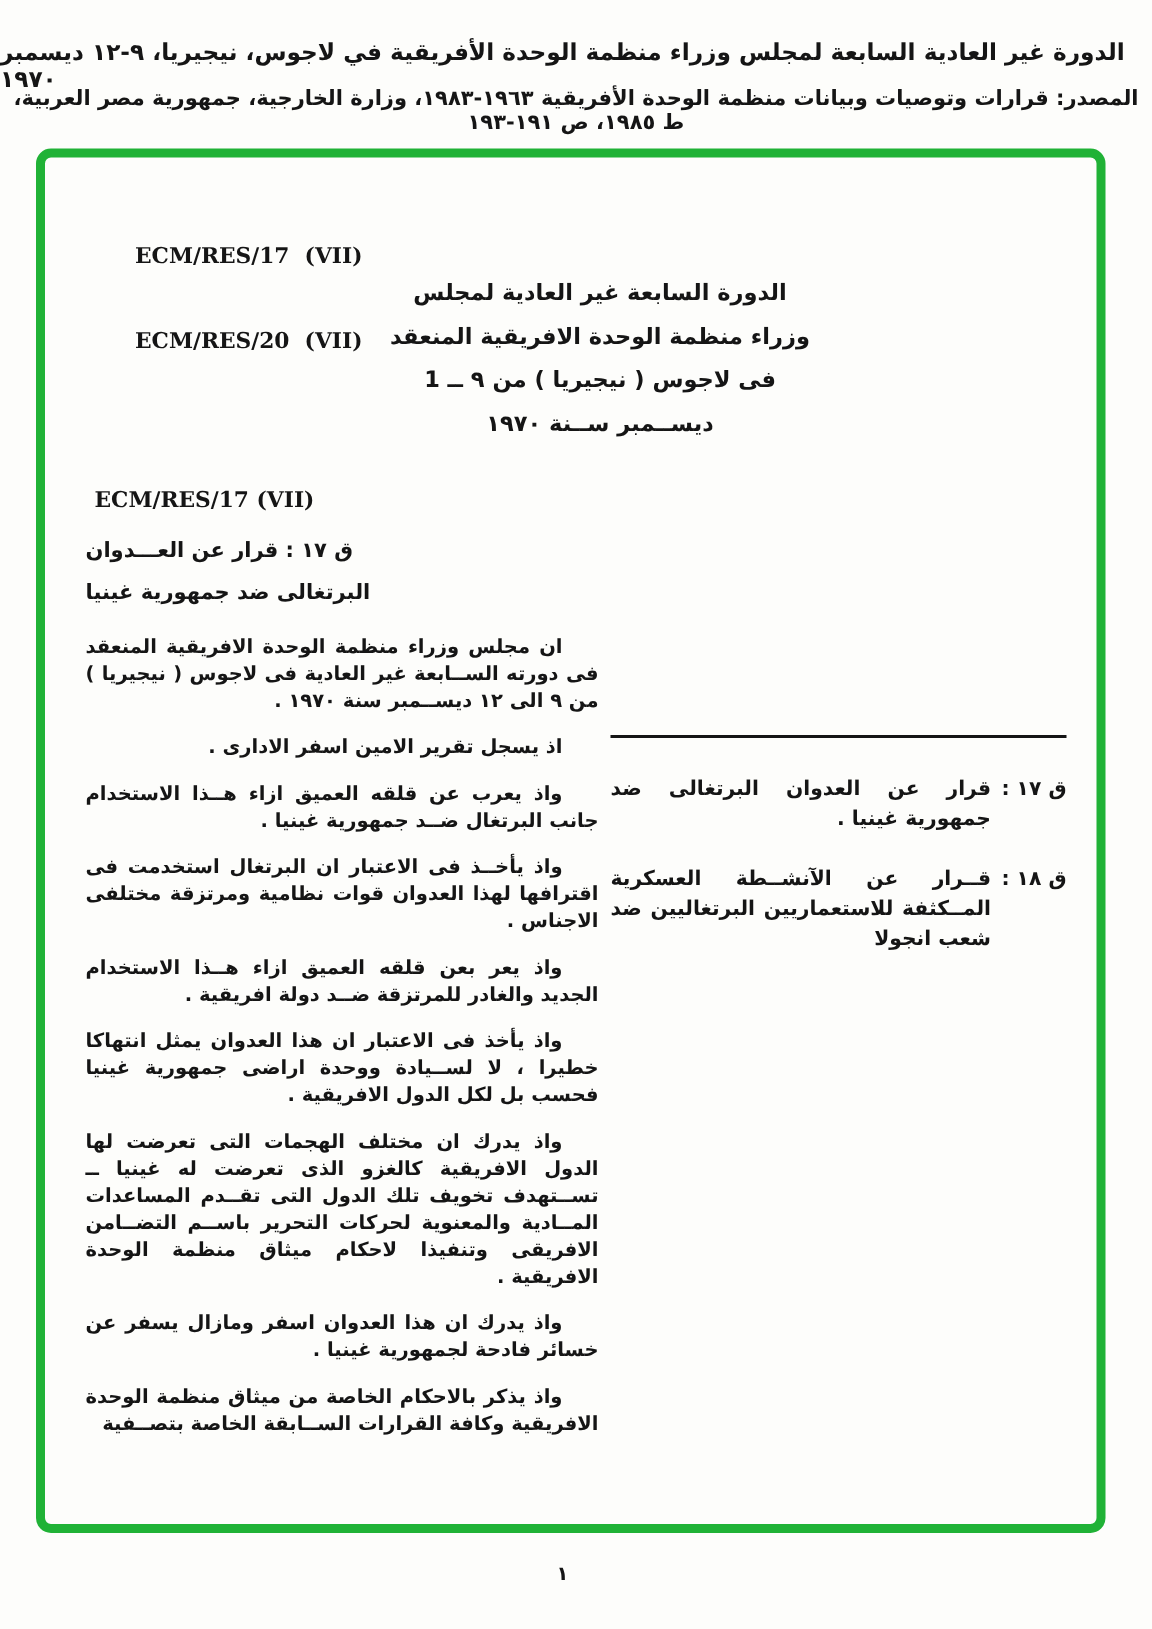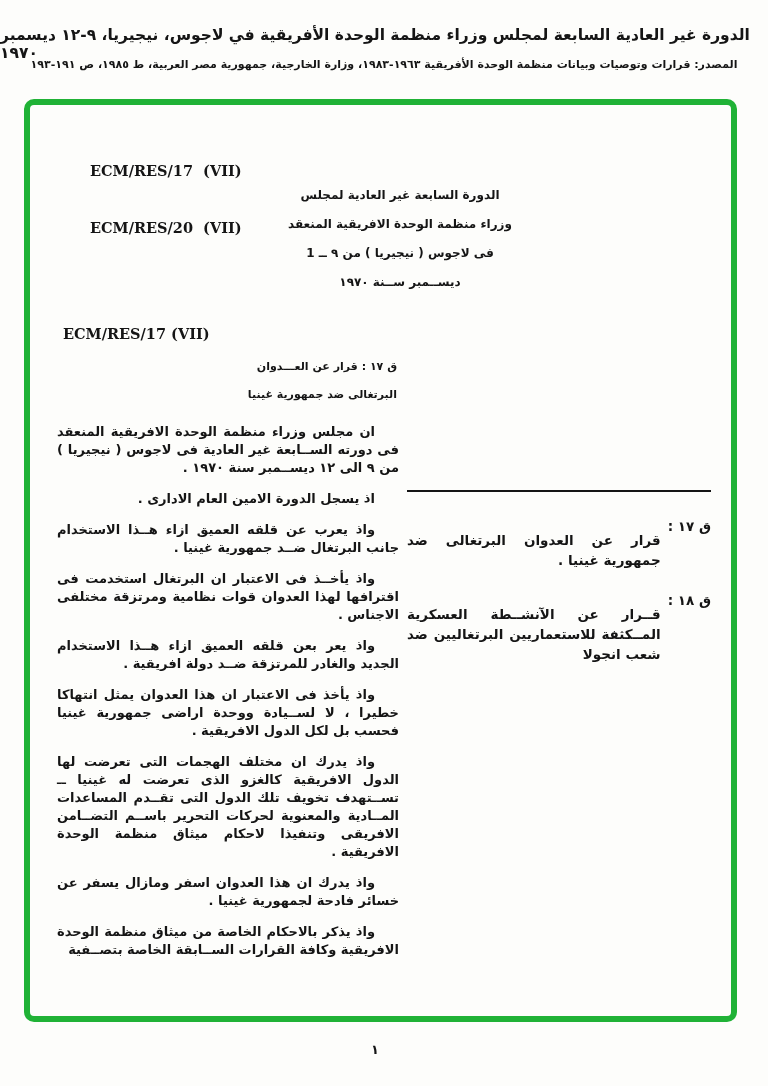--- a/index.html
+++ b/index.html
@@ -13,21 +13,21 @@
   .ltr{direction:ltr;}
 
   
   .hdr1{
     position:absolute;top:26px;left:0;right:0;
     text-align:left;font-weight:bold;font-size:15.5px;
     letter-spacing:0;
   }
   .hdr2{
     position:absolute;top:58px;left:0;right:0;
-    text-align:center;font-weight:bold;font-size:11px;
+    text-align:center;font-weight:bold;font-size:14px;
   }
 
   
   .green-box{
     position:absolute;left:24px;top:99px;
     width:701px;height:911px;
     border:6px solid #20b236;border-radius:10px;
     overflow:hidden;background:transparent;
   }
 
@@ -39,27 +39,27 @@
   }
   .res-code{
     position:absolute;left:33px;top:220px;
     font-family:"DejaVu Serif",serif;font-weight:bold;
     font-size:14.5px;
   }
 
   
   .session-heading{
     position:absolute;left:210px;top:76px;width:320px;
-    text-align:center;font-weight:bold;font-size:12px;line-height:29px;
+    text-align:center;font-weight:bold;font-size:15px;line-height:29px;
   }
 
   
   .res-title{
     position:absolute;left:27px;top:248px;width:340px;
-    text-align:right;font-weight:bold;font-size:11px;line-height:28px;
+    text-align:left;font-weight:bold;font-size:14px;line-height:28px;
   }
 
   
   .body-col{
     position:absolute;left:27px;top:308px;width:342px;
   }
   .body-col p{
     margin:10px 0 13px 0;
     font-weight:bold;font-size:13px;line-height:18px;
     text-align:justify;text-indent:24px;
@@ -68,21 +68,21 @@
   
   .side-col{
     position:absolute;left:377px;top:385px;width:304px;
   }
   .side-rule{height:2px;background:#151515;margin-bottom:24px;}
   .side-item{
     display:flex;gap:7px;margin-bottom:20px;
     font-weight:bold;font-size:13.5px;line-height:20px;
   }
   .side-item .lbl{flex:0 0 auto;white-space:nowrap;}
-  .side-item .txt{flex:1 1 auto;text-align:justify;margin-top:14px;}
+  .side-item .txt{flex:1 1 auto;text-align:justify;}
 
   
   .page-num{
     position:absolute;top:1042px;left:0;right:18px;
     text-align:center;font-weight:bold;font-size:13px;
   }
 </style>
 </head>
 <body>
 
@@ -105,21 +105,21 @@
 
   <div class="res-code ltr">ECM/RES/17  (VII)</div>
 
   <div class="res-title rtl">
     <div>ق ١٧ : قرار عن العـــدوان</div>
     <div>البرتغالى ضد جمهورية غينيا</div>
   </div>
 
   <div class="body-col rtl">
     <p>ان مجلس وزراء منظمة الوحدة الافريقية المنعقد فى دورته الســابعة غير العادية فى لاجوس ( نيجيريا ) من ٩ الى ١٢ ديســمبر سنة ١٩٧٠ .</p>
-    <p>اذ يسجل الدورة الامين العام الادارى .</p>
+    <p>اذ يسجل تقرير الامين اسفر الادارى .</p>
     <p>واذ يعرب عن قلقه العميق ازاء هــذا الاستخدام جانب البرتغال ضــد جمهورية غينيا .</p>
     <p>واذ يأخــذ فى الاعتبار ان البرتغال استخدمت فى اقترافها لهذا العدوان قوات نظامية ومرتزقة مختلفى الاجناس .</p>
     <p>واذ يعر بعن قلقه العميق ازاء هــذا الاستخدام الجديد والغادر للمرتزقة ضــد دولة افريقية .</p>
     <p>واذ يأخذ فى الاعتبار ان هذا العدوان يمثل انتهاكا خطيرا ، لا لســيادة ووحدة اراضى جمهورية غينيا فحسب بل لكل الدول الافريقية .</p>
     <p>واذ يدرك ان مختلف الهجمات التى تعرضت لها الدول الافريقية كالغزو الذى تعرضت له غينيا ــ تســتهدف تخويف تلك الدول التى تقــدم المساعدات المــادية والمعنوية لحركات التحرير باســم التضــامن الافريقى وتنفيذا لاحكام ميثاق منظمة الوحدة الافريقية .</p>
     <p>واذ يدرك ان هذا العدوان اسفر ومازال يسفر عن خسائر فادحة لجمهورية غينيا .</p>
     <p>واذ يذكر بالاحكام الخاصة من ميثاق منظمة الوحدة الافريقية وكافة القرارات الســابقة الخاصة بتصــفية</p>
   </div>
 
   <div class="side-col rtl">

